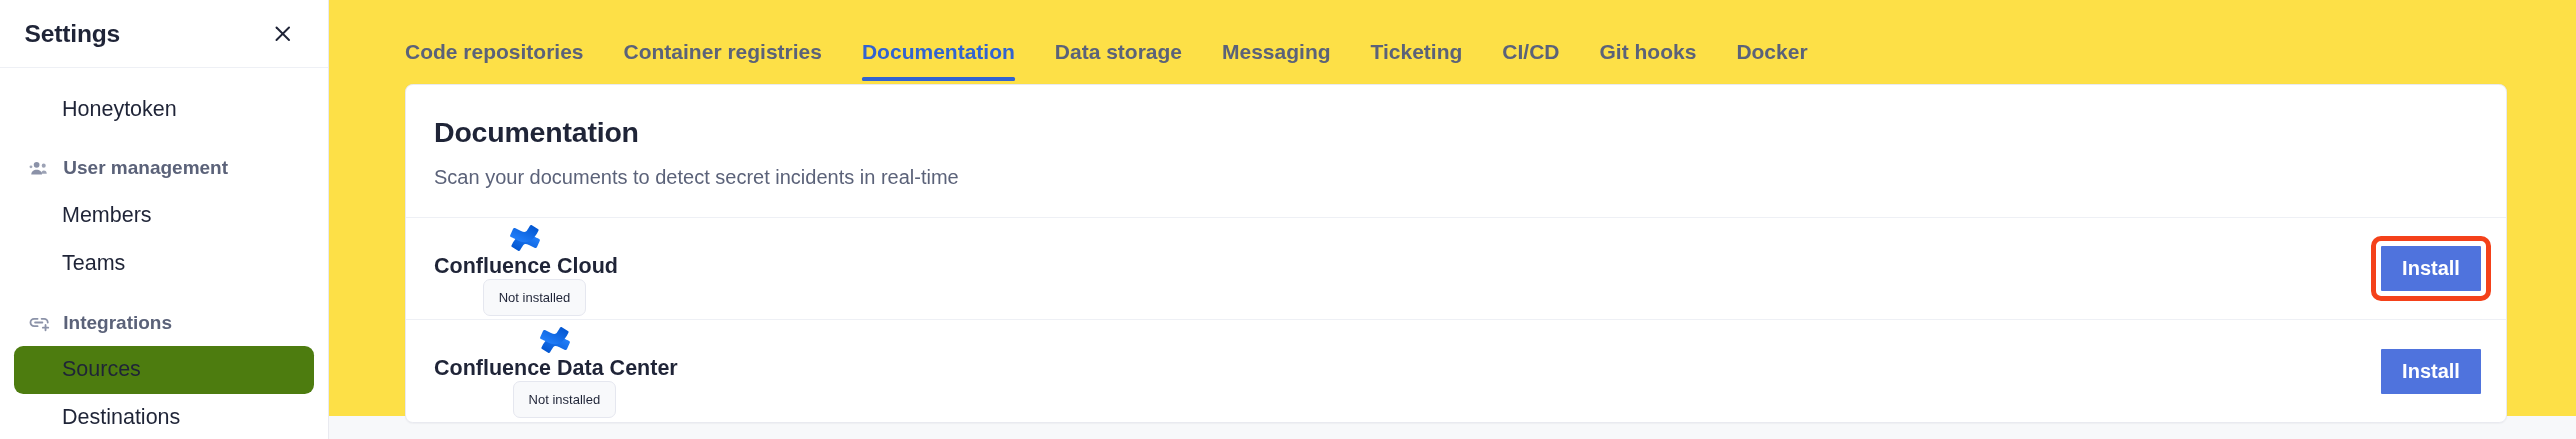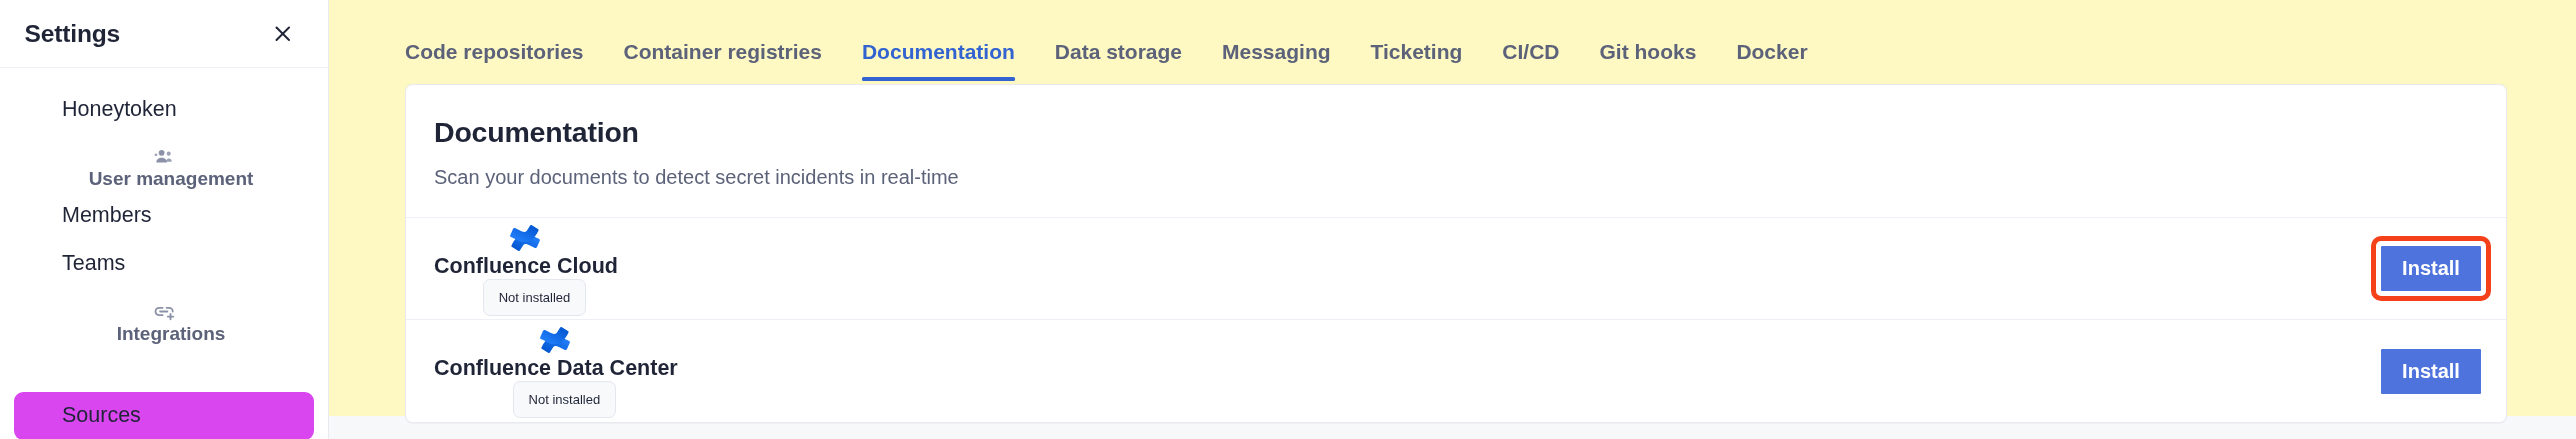--- a/index.html
+++ b/index.html
@@ -68,55 +68,53 @@
     margin: 0 14px;
     padding-left: 48px;
     border-radius: 9.2px;
     font-size: 21.5px;
     color: #1f2437;
     font-weight: 400;
     cursor: pointer;
     white-space: nowrap;
   }
   .nav-link.active {
-    background: #d946ef;
-    margin-top: 46px;
+    background: #4d7c0f;
   }
 
   .nav-group {
     display: flex;
     align-items: center;
     height: 46px;
     margin: 0 14px;
     padding-left: 14px;
     font-size: 19px;
     font-weight: 700;
     color: #5b6279;
     white-space: nowrap;
-    flex-direction: column;
   }
   .nav-group .gicon {
     width: 23px;
     height: 23px;
     margin-right: 12.3px;
     flex: 0 0 23px;
     display: flex;
     align-items: center;
     justify-content: center;
     color: #8b92a8;
   }
   .nav-group .gicon svg { display: block; }
 
   .spacer-sm { height: 12.3px; }
 
   
   .main {
     flex: 1 1 auto;
     height: 416px;
-    background: #fef9c3;
+    background: #fde047;
     position: relative;
     padding-left: 76px;
   }
 
   .tabs {
     display: flex;
     align-items: flex-end;
     height: 81px;
     gap: 0;
     padding-top: 21.5px;

